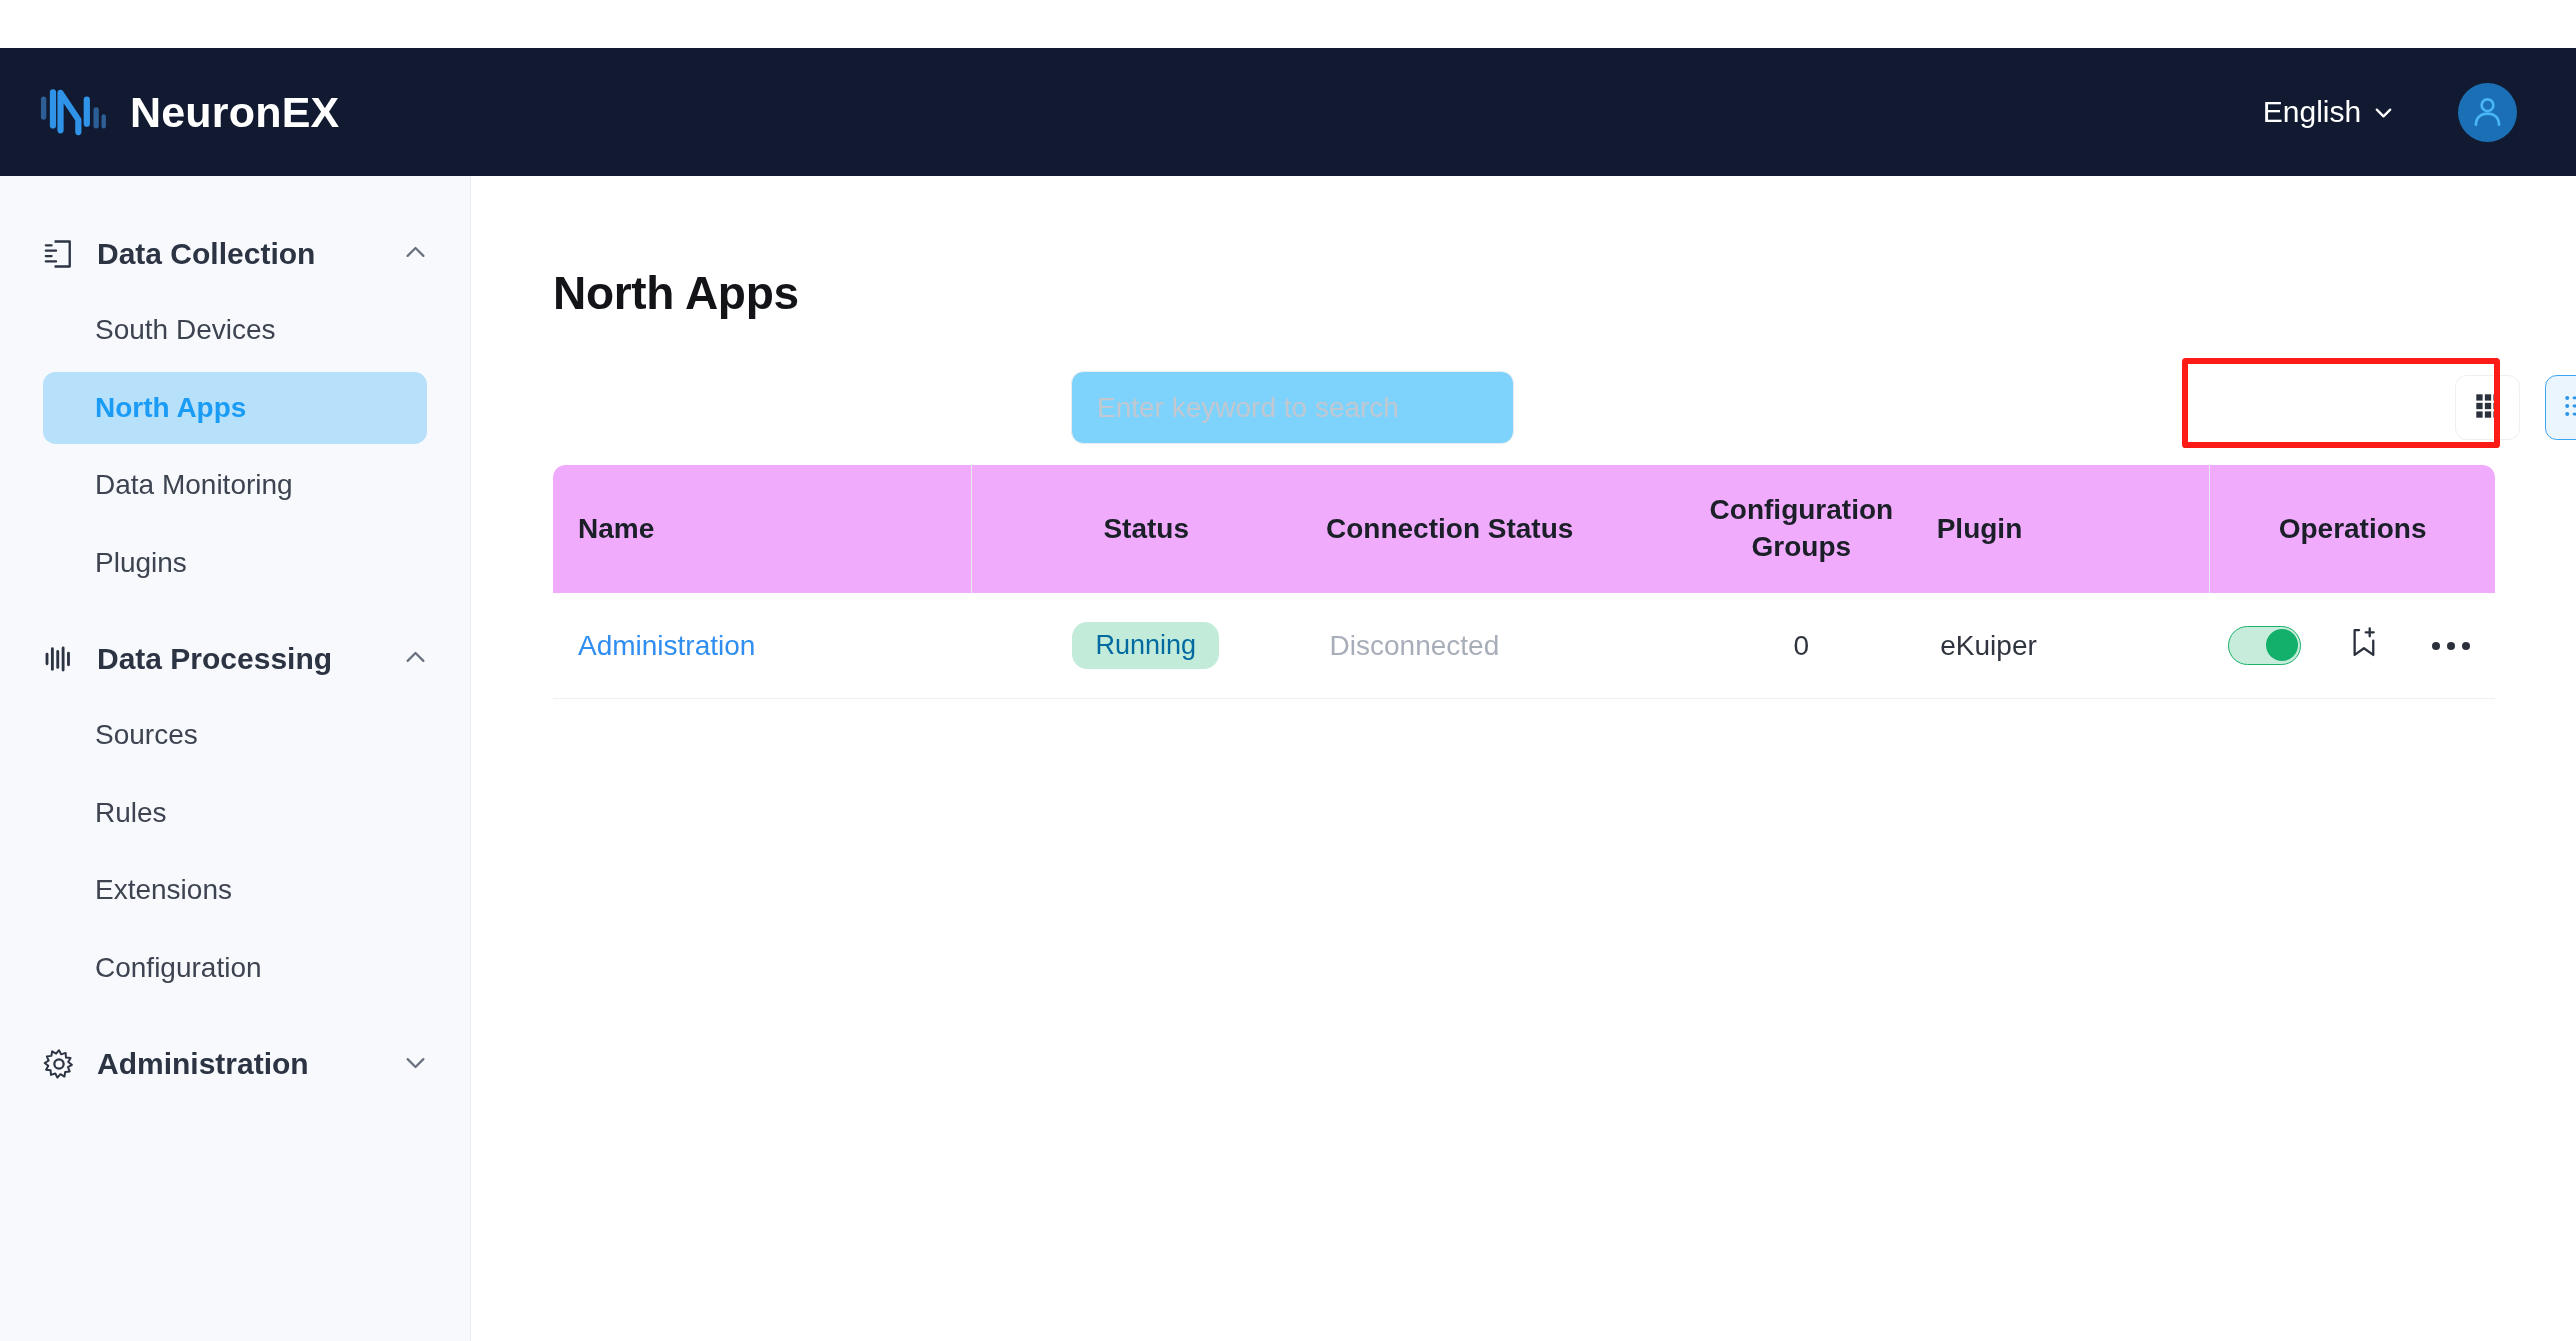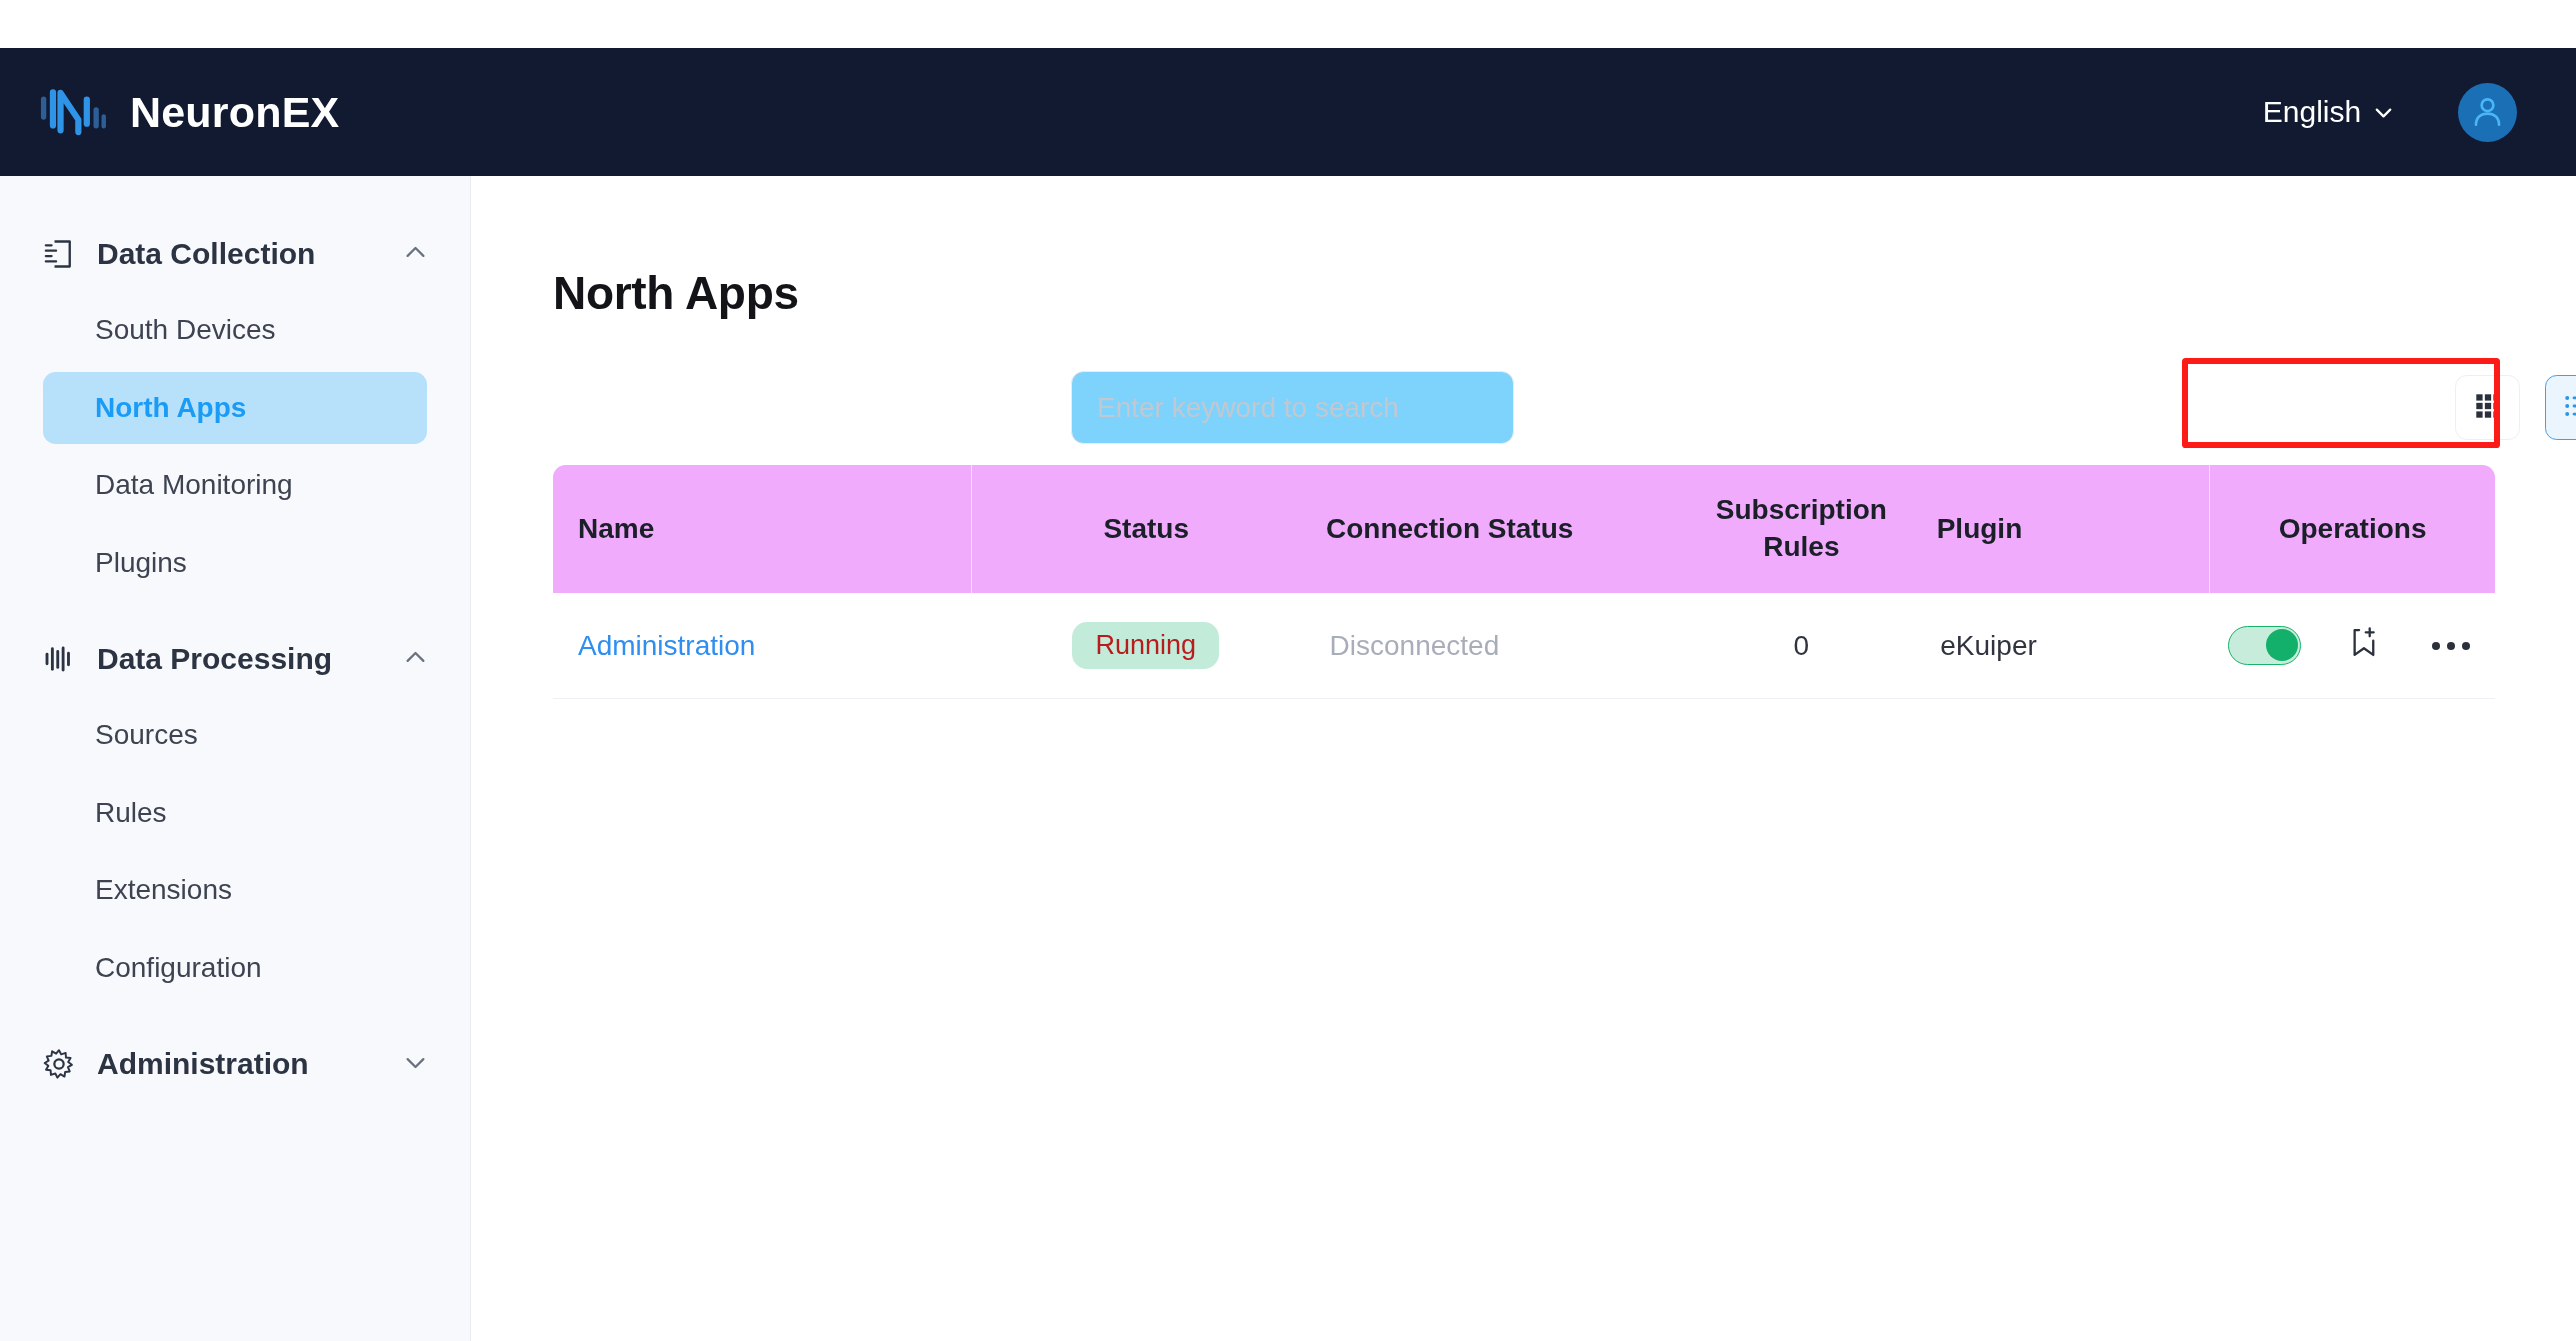--- a/index.html
+++ b/index.html
@@ -265,21 +265,21 @@
 
   .link-name {
     color: #2f8ef0;
     cursor: pointer;
   }
   .badge-running {
     display: inline-flex;
     align-items: center;
     justify-content: center;
     background: #c2ecd9;
-    color: #b91c1c;
+    color: #0369a1;
     font-size: 27px;
     border-radius: 15.2px;
     padding: 8px 23px;
     white-space: nowrap;
   }
   .muted { color: #a8aeb9; }
 
   .ops-inner {
     display: flex;
     align-items: center;
@@ -526,21 +526,21 @@
       </div>
 
     </div>
 
     <div class="table-card">
 
       <div class="thead">
         <div class="th c-name">Name</div>
         <div class="th c-status divider-left">Status</div>
         <div class="th c-conn">Connection Status</div>
-        <div class="th c-subs">Subscription Rules</div>
+        <div class="th c-subs">Configuration Groups</div>
         <div class="th c-plugin">Plugin</div>
         <div class="th c-ops divider-left">Operations</div>
       </div>
 
       <div class="tbody-row">
         <div class="td c-name">
           <span class="link-name">Administration</span>
         </div>
         <div class="td c-status">
           <span class="badge-running">Running</span>

